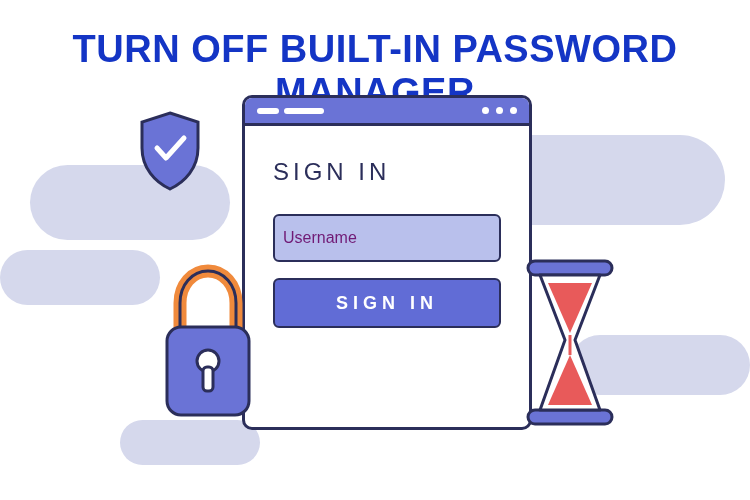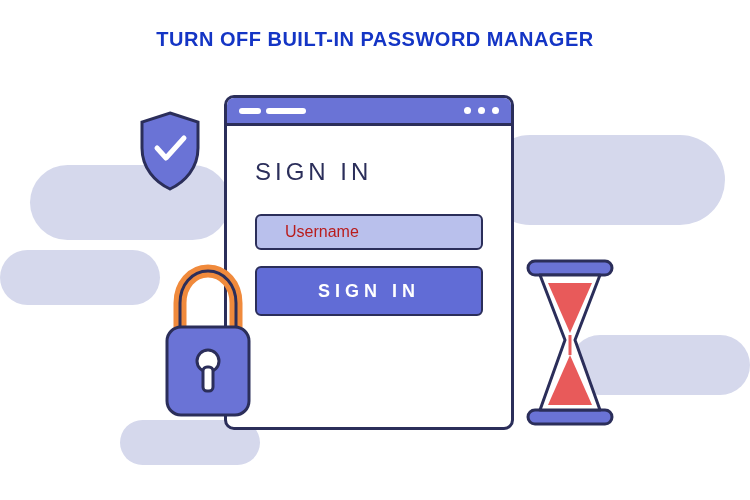--- a/index.html
+++ b/index.html
@@ -10,21 +10,21 @@
     font-family: Arial, Helvetica, sans-serif;
     position: relative;
     overflow: hidden;
   }
   .title {
     position: absolute;
     top: 28px;
     left: 0;
     right: 0;
     text-align: center;
-    font-size: 20px;
+    font-size: 38px;
     font-weight: 900;
     letter-spacing: 0.5px;
     color: #1435c5;
   }
   .blob {
     position: absolute;
     background: #d5d8ec;
     border-radius: 50px;
   }
   .blob1 { width: 200px; height: 75px; top: 165px; left: 30px; border-radius: 60px; }
@@ -37,21 +37,21 @@
     position: absolute;
     top: 110px;
     left: 135px;
     width: 70px;
     height: 82px;
   }
 
   .window {
     position: absolute;
     top: 95px;
-    left: 224px;
+    left: 242px;
     width: 290px;
     height: 335px;
     background: #ffffff;
     border: 3px solid #2b2e5a;
     border-radius: 10px;
     overflow: hidden;
   }
   .window-bar {
     height: 28px;
     background: #6a73d6;
@@ -85,26 +85,26 @@
     font-weight: 400;
     letter-spacing: 4px;
     color: #2b2e5a;
     margin-bottom: 28px;
     margin-top: 6px;
   }
   .field {
     background: #b9c0ec;
     border: 2px solid #2b2e5a;
     border-radius: 6px;
-    height: 36px;
+    height: 48px;
     display: flex;
     align-items: center;
-    padding: 0 28px;
+    padding: 0 8px;
     margin-bottom: 16px;
-    color: #b91c1c;
+    color: #701a75;
     font-size: 16px;
   }
   .signin-btn {
     background: #616cd6;
     border: 2px solid #2b2e5a;
     border-radius: 6px;
     height: 50px;
     display: flex;
     align-items: center;
     justify-content: center;

